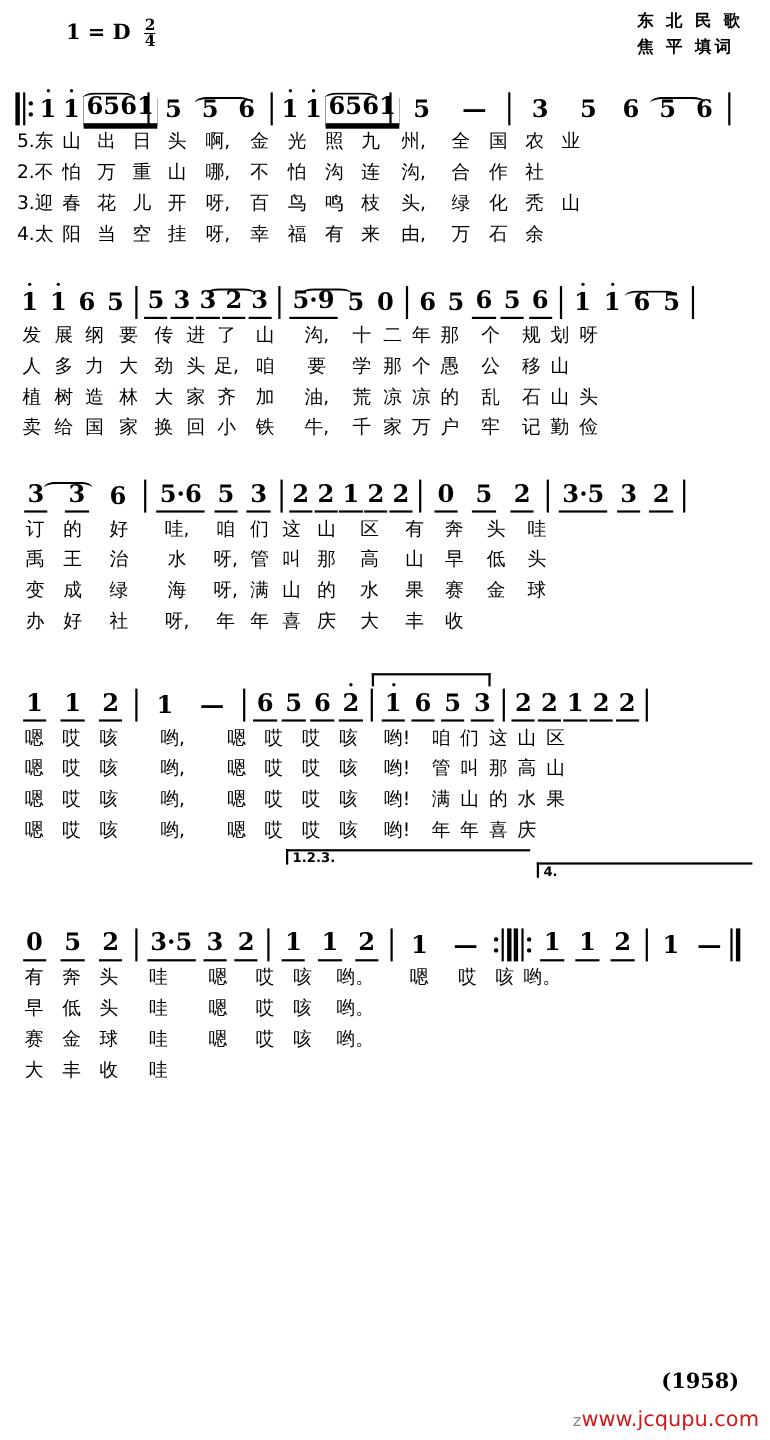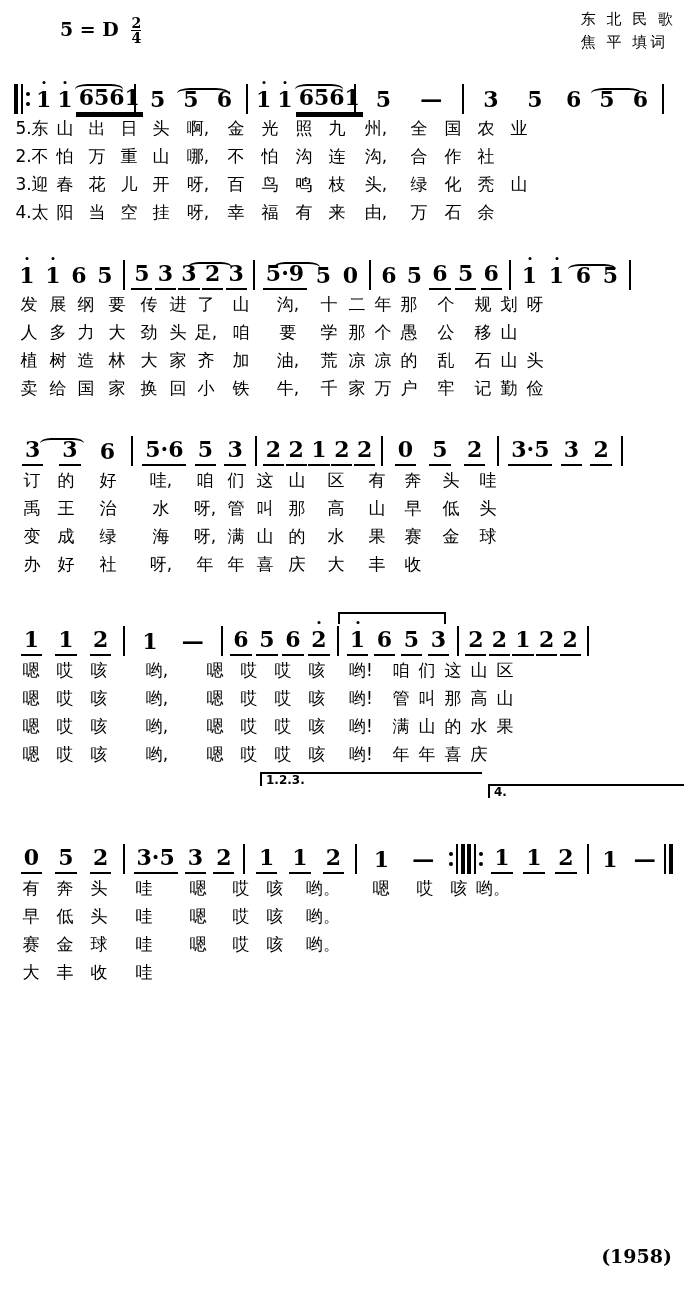--- a/index.html
+++ b/index.html
@@ -54,21 +54,21 @@
   }
   .timesig .num { display: block; }
   .timesig .den { display: block; border-top: 1.5px solid #000; }
   .credits {
     position: absolute;
     right: 24px;
     top: 8px;
     font-size: 15px;
     line-height: 1.5;
     letter-spacing: 3px;
-    font-weight: normal;
+    font-weight: bold;
   }
   
   .system {
     position: relative;
     margin: 0 14px 0 14px;
     padding-top: 14px;
   }
   .notes-row {
     display: flex;
     align-items: flex-end;
@@ -181,21 +181,21 @@
   .site .z { color: #888; font-size: 15px; }
 </style>
 </head>
 <body>
 
 <div class="page">
 
 
   <div class="meta">
     <div class="key-sig">
-      <span>5 = D</span>
+      <span>1 = D</span>
       <span class="timesig">
         <span class="num">2</span>
         <span class="den">4</span>
       </span>
     </div>
     <div class="credits">
       <div>东 北 民 歌</div>
       <div>焦  平  填词</div>
     </div>
   </div>
@@ -739,13 +739,16 @@
     </div>
     <div class="lyric-line">
       <span class="lyric-cell" style="width:34px">大</span>
       <span class="lyric-cell" style="width:34px">丰</span>
       <span class="lyric-cell" style="width:34px">收</span>
       <span class="lyric-cell" style="width:56px">哇</span>
     </div>
   </div>
 
   <div class="year">(1958)</div>
+  <div class="site">
+    <span class="z">z</span><span>www.jcqupu.com</span>
+  </div>
 </div>
 
 </body></html>

